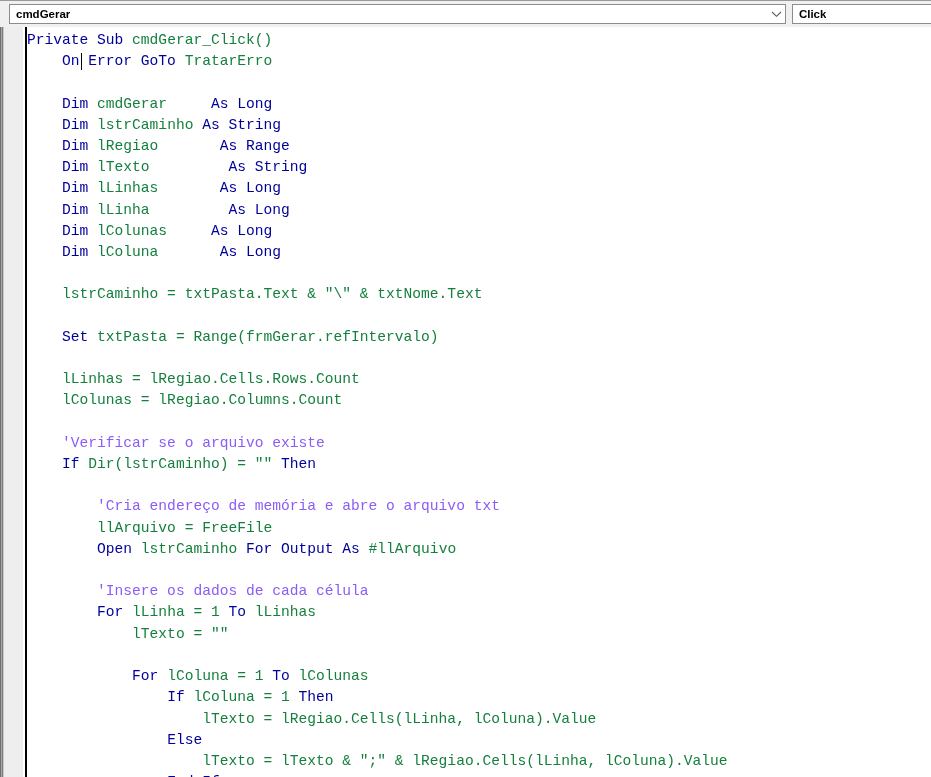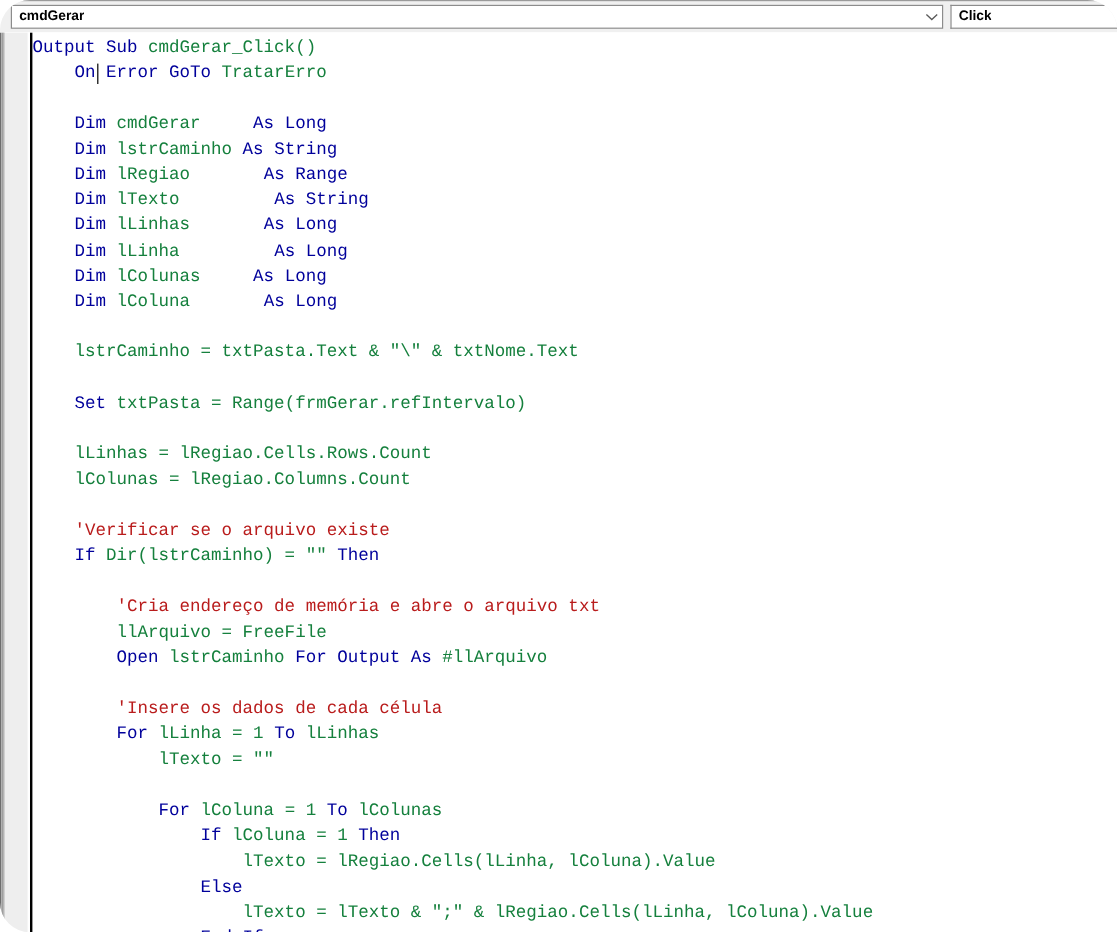--- a/index.html
+++ b/index.html
@@ -13,21 +13,20 @@
     width: 931px;
     height: 777px;
     overflow: hidden;
   }
   #app {
     position: relative;
     width: 931px;
     height: 777px;
     background: #ffffff;
     overflow: hidden;
-    border-radius: 25px;
   }
 
   
   .combo-bar {
     position: absolute;
     left: 0; top: 0;
     width: 931px;
     height: 27px;
     background: #f0f0f0;
     border-top: 1px solid #9a9a9a;
@@ -139,21 +138,21 @@
     margin: 0;
     font-family: "Liberation Mono", "DejaVu Sans Mono", monospace;
     font-size: 14.6px;
     line-height: 21.2px;
     white-space: pre;
     color: #000000;
     letter-spacing: 0px;
     tab-size: 4;
   }
   .code-text .kw   { color: #00009b; }
-  .code-text .cmt  { color: #b91c1c; }
+  .code-text .cmt  { color: #8b5cf6; }
   .code-text .pln  { color: #15803d; }
 
   
   .caret {
     position: absolute;
     left: 54px;
     top: 26px;
     width: 1px;
     height: 17px;
     background: #000000;
@@ -185,21 +184,21 @@
 
     <div class="gutter">
       <div class="gutter-edge-a"></div>
       <div class="gutter-edge-b"></div>
       <div class="gutter-edge-c"></div>
       <div class="gutter-edge-d"></div>
     </div>
     <div class="gutter-sep"></div>
 
     <div class="code-area">
-      <pre class="code-text" id="code-text"><span class="kw">Output Sub</span><span class="pln"> cmdGerar_Click()</span>
+      <pre class="code-text" id="code-text"><span class="kw">Private Sub</span><span class="pln"> cmdGerar_Click()</span>
 <span class="pln">    </span><span class="kw">On Error GoTo</span><span class="pln"> TratarErro</span>
 
 <span class="pln">    </span><span class="kw">Dim</span><span class="pln"> cmdGerar     </span><span class="kw">As Long</span>
 <span class="pln">    </span><span class="kw">Dim</span><span class="pln"> lstrCaminho </span><span class="kw">As String</span>
 <span class="pln">    </span><span class="kw">Dim</span><span class="pln"> lRegiao       </span><span class="kw">As Range</span>
 <span class="pln">    </span><span class="kw">Dim</span><span class="pln"> lTexto         </span><span class="kw">As String</span>
 <span class="pln">    </span><span class="kw">Dim</span><span class="pln"> lLinhas       </span><span class="kw">As Long</span>
 <span class="pln">    </span><span class="kw">Dim</span><span class="pln"> lLinha         </span><span class="kw">As Long</span>
 <span class="pln">    </span><span class="kw">Dim</span><span class="pln"> lColunas     </span><span class="kw">As Long</span>
 <span class="pln">    </span><span class="kw">Dim</span><span class="pln"> lColuna       </span><span class="kw">As Long</span>

